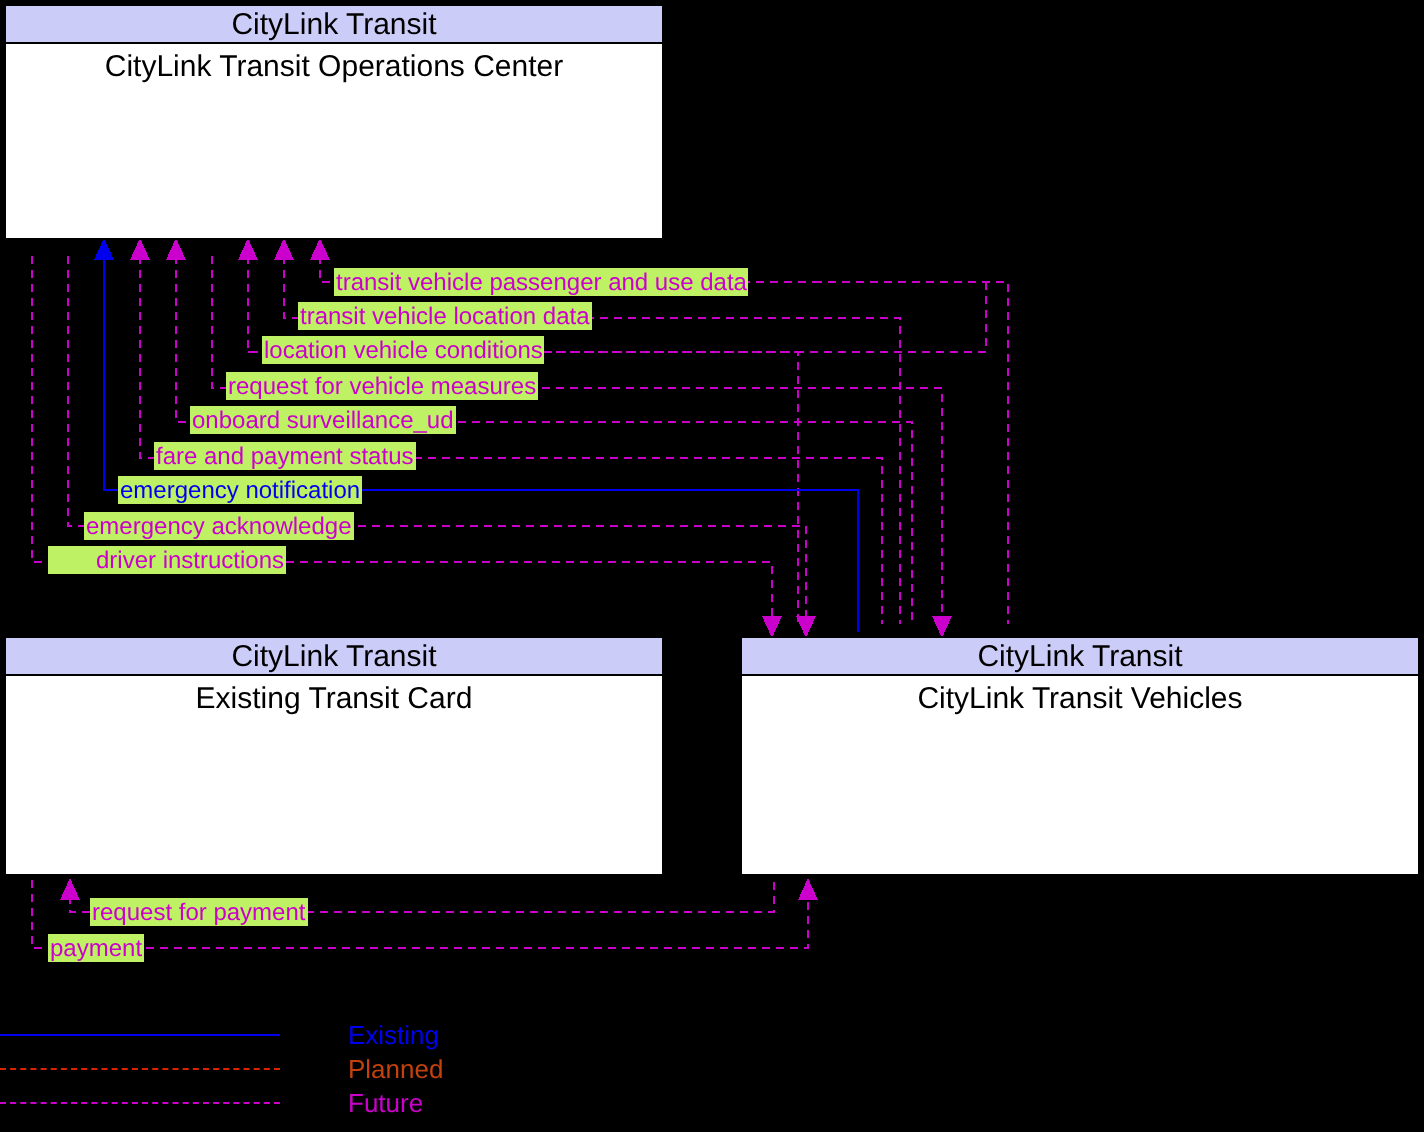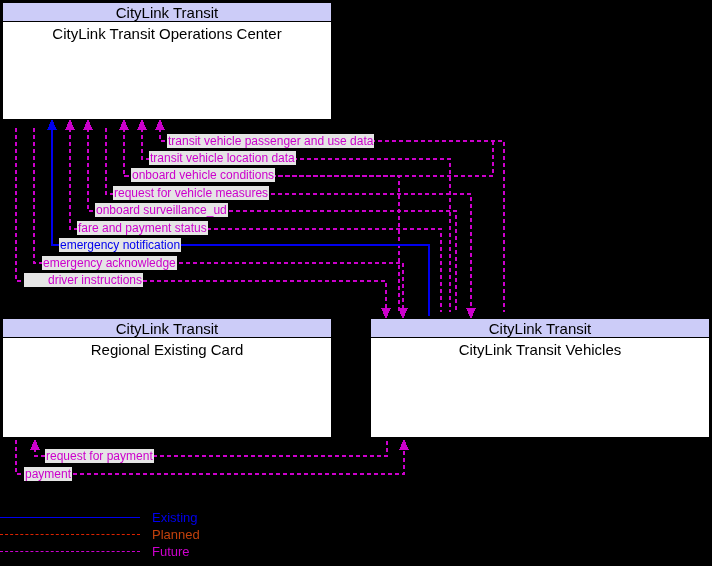--- a/index.html
+++ b/index.html
@@ -6,27 +6,27 @@
   body{width:712px;height:566px;position:relative;overflow:hidden;
        font-family:"Liberation Sans","DejaVu Sans",sans-serif;}
   #stage{position:absolute;left:0;top:0;width:624px;height:566px;border-radius:15px;}
   svg.wires{position:absolute;left:0;top:0;width:712px;height:566px;}
 
   .ctx-box{position:absolute;background:#ffffff;border:1px solid #000;box-sizing:border-box;}
   .ctx-head{height:19px;background:#ccccf8;border-bottom:1px solid #000;
             text-align:center;font-size:15px;line-height:19px;color:#000;box-sizing:border-box;}
   .ctx-name{text-align:center;font-size:15px;line-height:19px;color:#000;padding-top:2px;}
 
-  .flabel{position:absolute;background:#e5e5e5;color:#cc00cc;font-size:12px;
+  .flabel{position:absolute;background:#bef264;color:#cc00cc;font-size:12px;
           line-height:14px;white-space:nowrap;padding:0 1px;box-sizing:border-box;}
   .flabel.existing{color:#0000ee;}
 
   .legend{position:absolute;font-size:13px;line-height:17px;}
   .lg-line{position:absolute;height:0;border-top-width:1.5px;border-top-style:solid;width:140px;}
-  .lg-txt{position:absolute;left:152px;white-space:nowrap;text-align:center;}
+  .lg-txt{position:absolute;left:174px;white-space:nowrap;text-align:center;}
 </style>
 </head>
 <body>
 
 <div id="stage">
 
   <svg class="wires" viewBox="0 0 712 566" xmlns="http://www.w3.org/2000/svg" shape-rendering="crispEdges">
 
     <g>
       <path d="M160,128 L160,141 L407,141 L407,141 M407,141 L504,141 L504,312" fill="none" stroke="#cc00cc" stroke-width="1.3" stroke-dasharray="4,3"></path>
@@ -84,31 +84,31 @@
     </g>
   </svg>
 
   <div class="ctx-box" style="left:2px;top:2px;width:330px;height:118px;">
     <div class="ctx-head">CityLink Transit</div>
     <div class="ctx-name">CityLink Transit Operations Center</div>
   </div>
 
   <div class="ctx-box" style="left:2px;top:318px;width:330px;height:120px;">
     <div class="ctx-head">CityLink Transit</div>
-    <div class="ctx-name">Regional Existing Card</div>
+    <div class="ctx-name">Existing Transit Card</div>
   </div>
 
   <div class="ctx-box" style="left:370px;top:318px;width:340px;height:120px;">
     <div class="ctx-head">CityLink Transit</div>
     <div class="ctx-name">CityLink Transit Vehicles</div>
   </div>
 
   <div class="flabel" style="left:167px;top:134px;">transit vehicle passenger and use data</div>
   <div class="flabel" style="left:149px;top:151px;">transit vehicle location data</div>
-  <div class="flabel" style="left:131px;top:168px;">onboard vehicle conditions</div>
+  <div class="flabel" style="left:131px;top:168px;">location vehicle conditions</div>
   <div class="flabel" style="left:113px;top:186px;">request for vehicle measures</div>
   <div class="flabel" style="left:95px;top:203px;text-align:center;">onboard surveillance_ud</div>
   <div class="flabel" style="left:77px;top:221px;">fare and payment status</div>
   <div class="flabel existing" style="left:59px;top:238px;">emergency notification</div>
   <div class="flabel" style="left:42px;top:256px;">emergency acknowledge</div>
   <div class="flabel" style="left:24px;top:273px;padding-left:24px;">driver instructions</div>
   <div class="flabel" style="left:45px;top:449px;">request for payment</div>
   <div class="flabel" style="left:24px;top:467px;">payment</div>
 
   <div class="legend" style="left:0;top:505px;width:712px;height:60px;">

